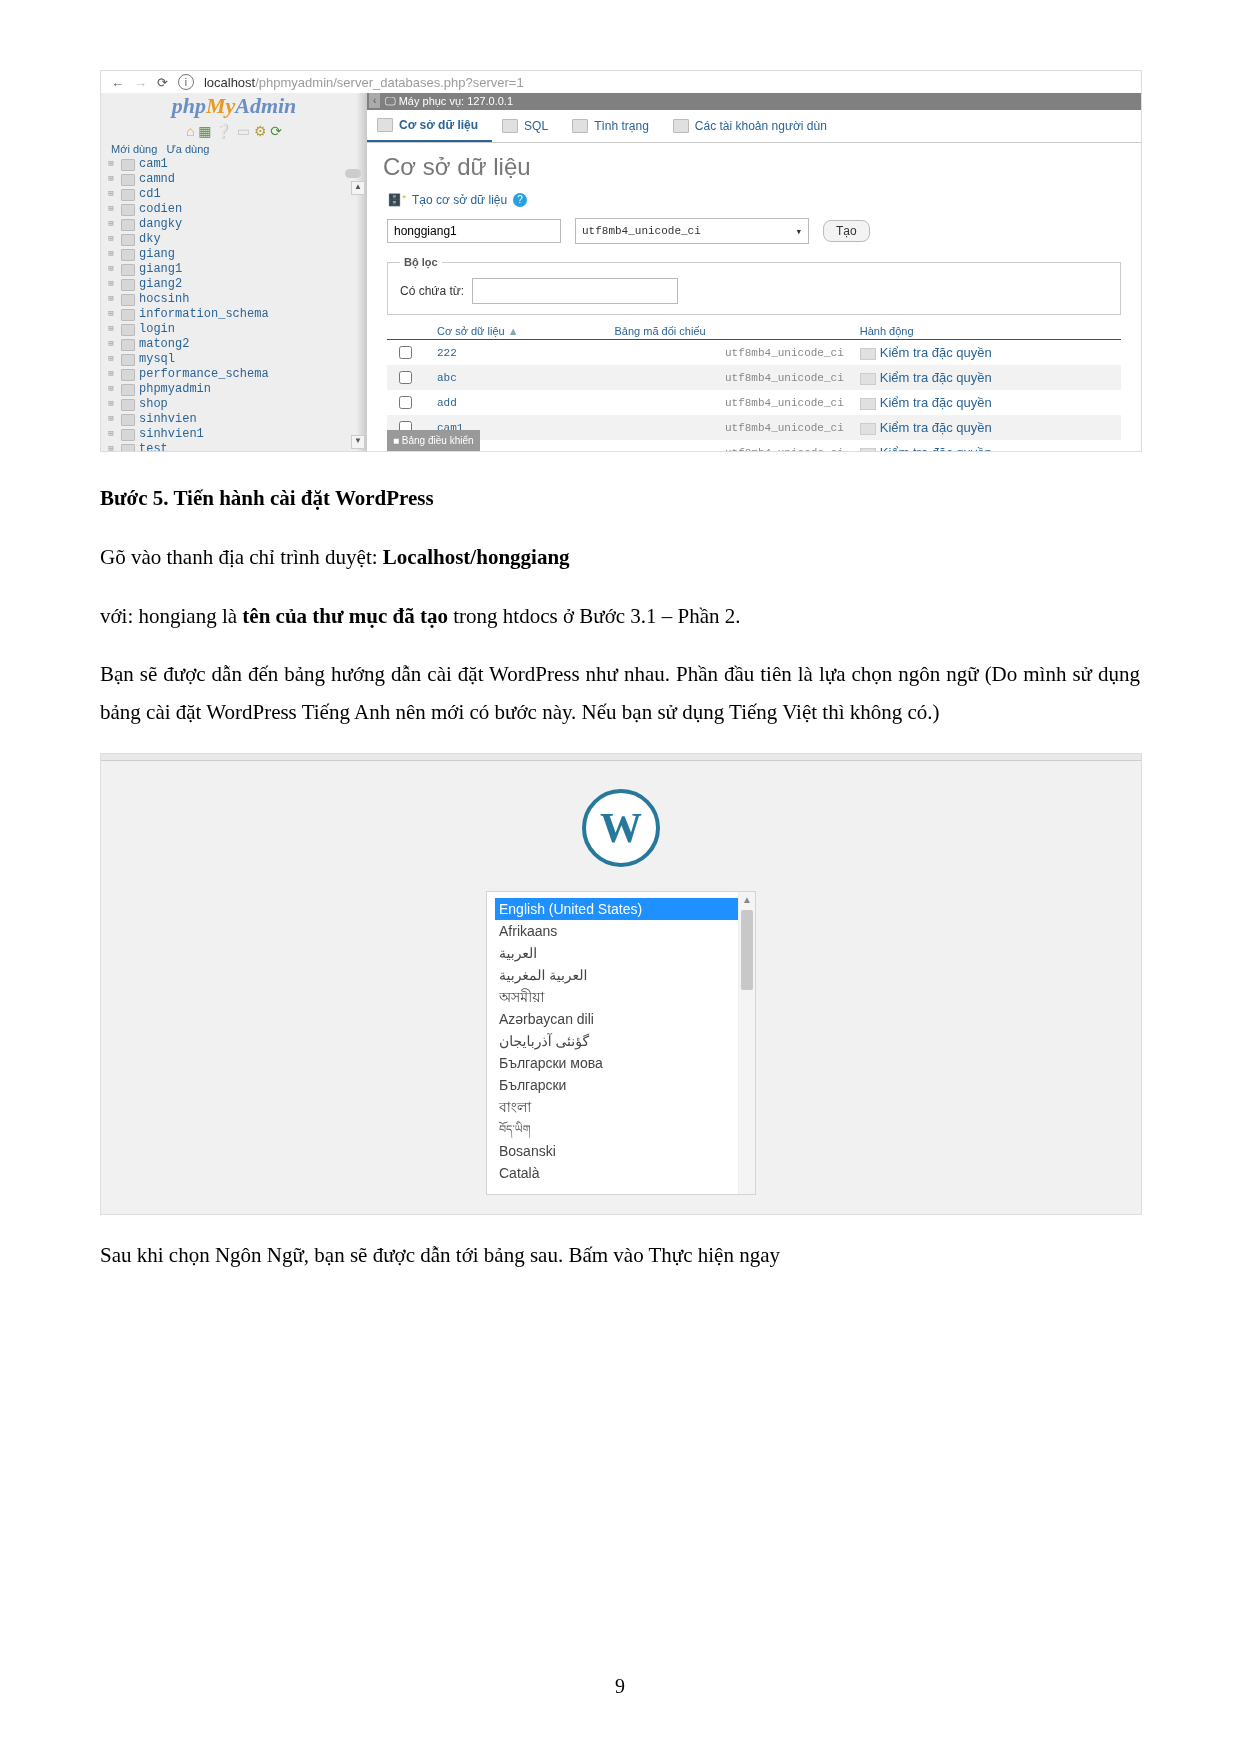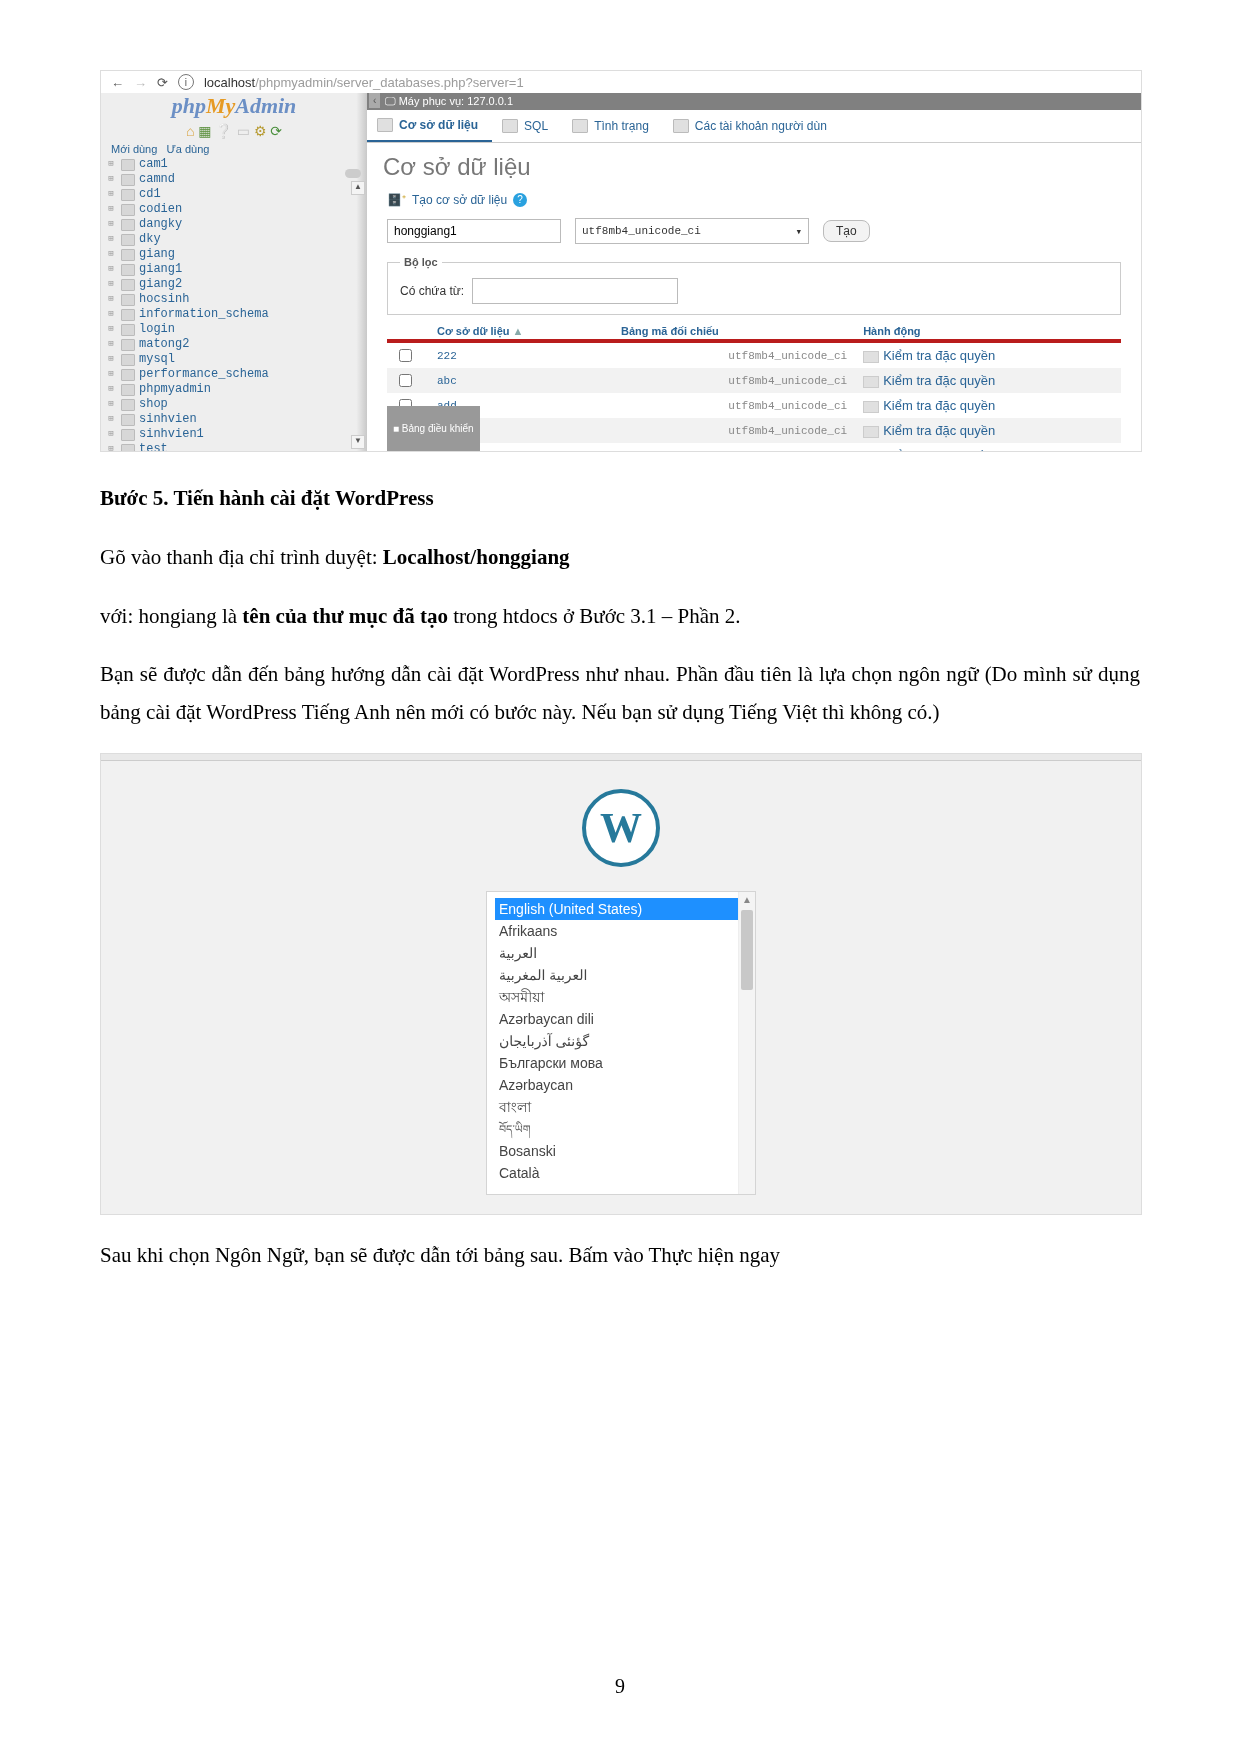--- a/index.html
+++ b/index.html
@@ -245,22 +245,22 @@
   .db-table {
     margin: 8px 20px 0 20px;
     font-size: 11px;
     width: calc(100% - 40px);
     border-collapse: collapse;
   }
   .db-table th {
     text-align: left;
     padding: 2px 8px;
     color: #2a6496;
-    font-weight: bold;
-    border-bottom: 4px solid #b91c1c;
+    font-weight: normal;
+    border-bottom: 1px solid #b91c1c;
   }
   .db-table td {
     padding: 3px 8px;
   }
   .db-table tr.row-alt { background: #f2f2f2; }
   .db-table .col-name { font-family: "Courier New", monospace; color: #2a6496; }
   .db-table .col-coll { font-family: "Courier New", monospace; color: #888; text-align: right; padding-right: 8px; }
   .act-link {
     color: #2a6496;
     font-size: 13px;
@@ -272,21 +272,21 @@
     border: 1px solid #ccc;
     margin-right: 4px;
     vertical-align: middle;
   }
   .console-bar {
     position: absolute;
     bottom: 0; left: 20px;
     background: #999;
     color: #fff;
     font-size: 10px;
-    padding: 17px 6px;
+    padding: 5px 6px;
   }
   
   .doc-text {
     font-size: 21px;
     line-height: 1.8;
     text-align: justify;
   }
   .doc-text .heading {
     font-weight: bold;
     margin-top: 28px;
@@ -639,21 +639,21 @@
       </div>
       <div id="lang-list">
           <div class="lang-item selected">English (United States)</div>
           <div class="lang-item">Afrikaans</div>
           <div class="lang-item">العربية</div>
           <div class="lang-item">العربية المغربية</div>
           <div class="lang-item">অসমীয়া</div>
           <div class="lang-item">Azərbaycan dili</div>
           <div class="lang-item">گؤنئی آذربایجان</div>
           <div class="lang-item">Български мова</div>
-          <div class="lang-item">Azərbaycan</div>
+          <div class="lang-item">Български</div>
           <div class="lang-item">বাংলা</div>
           <div class="lang-item small-tibet">བོད་ཡིག</div>
           <div class="lang-item">Bosanski</div>
           <div class="lang-item">Català</div>
         </div>
     </div>
   </div>
 
   <div class="doc-text">
     <p style="margin-top:22px;">Sau khi chọn Ngôn Ngữ, bạn sẽ được dẫn tới bảng sau. Bấm vào Thực hiện ngay</p>

